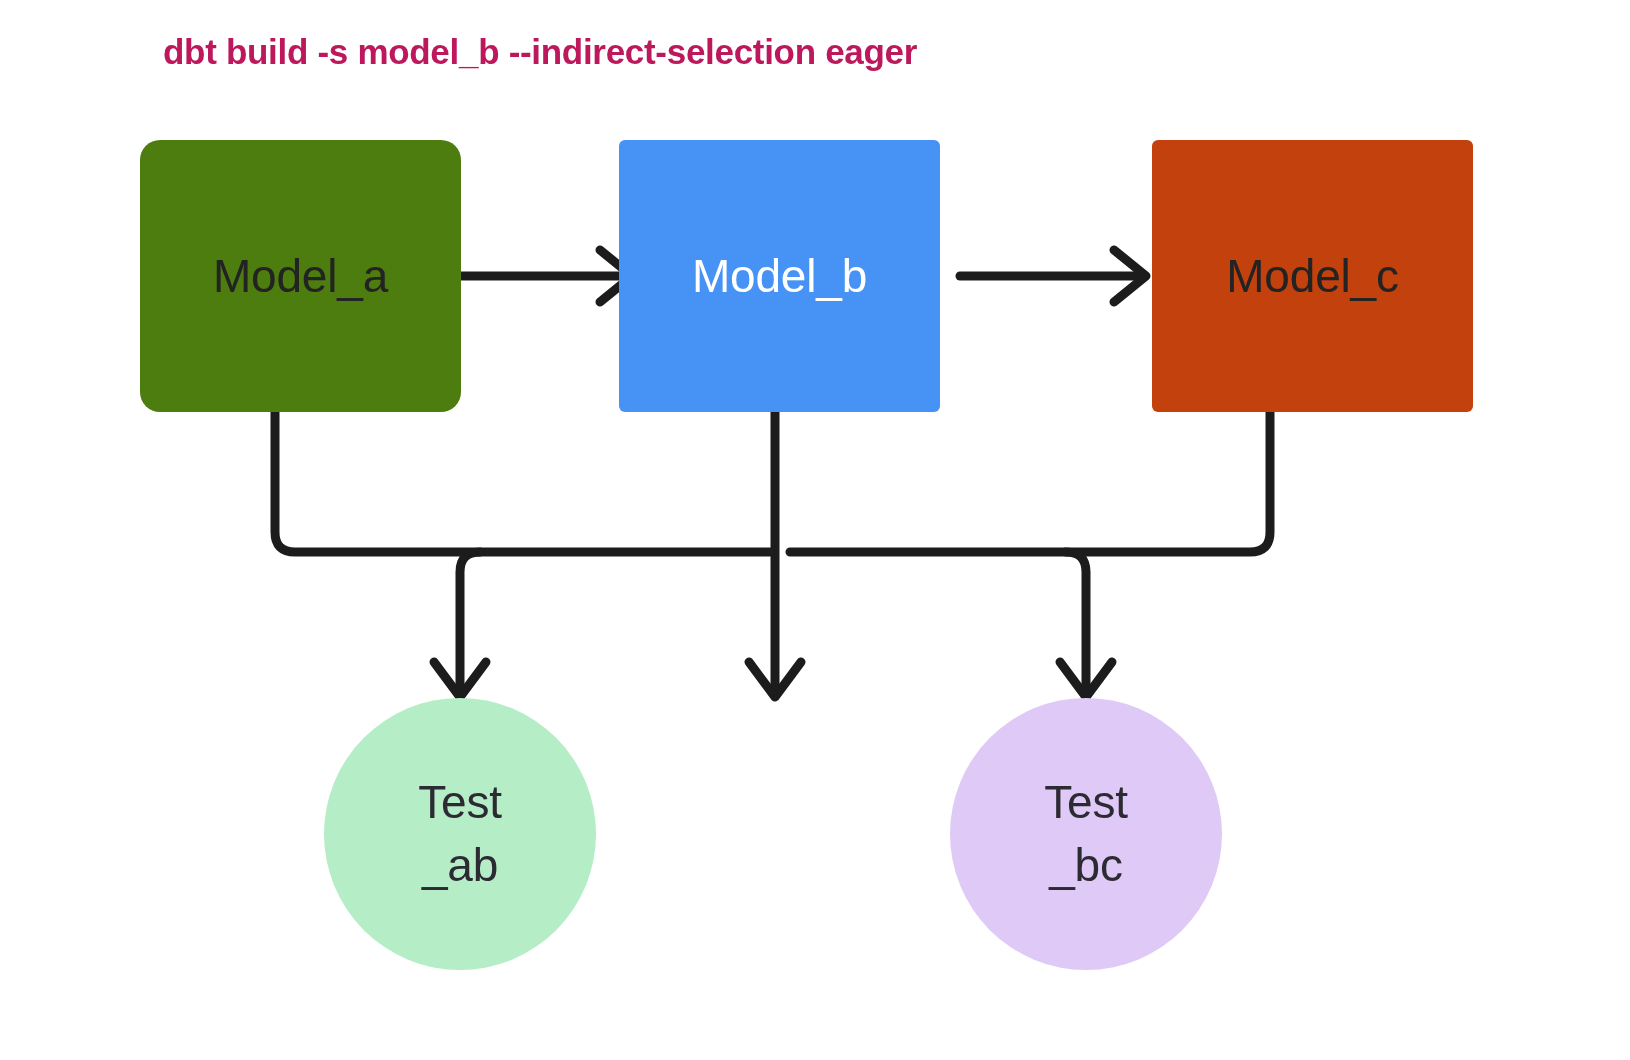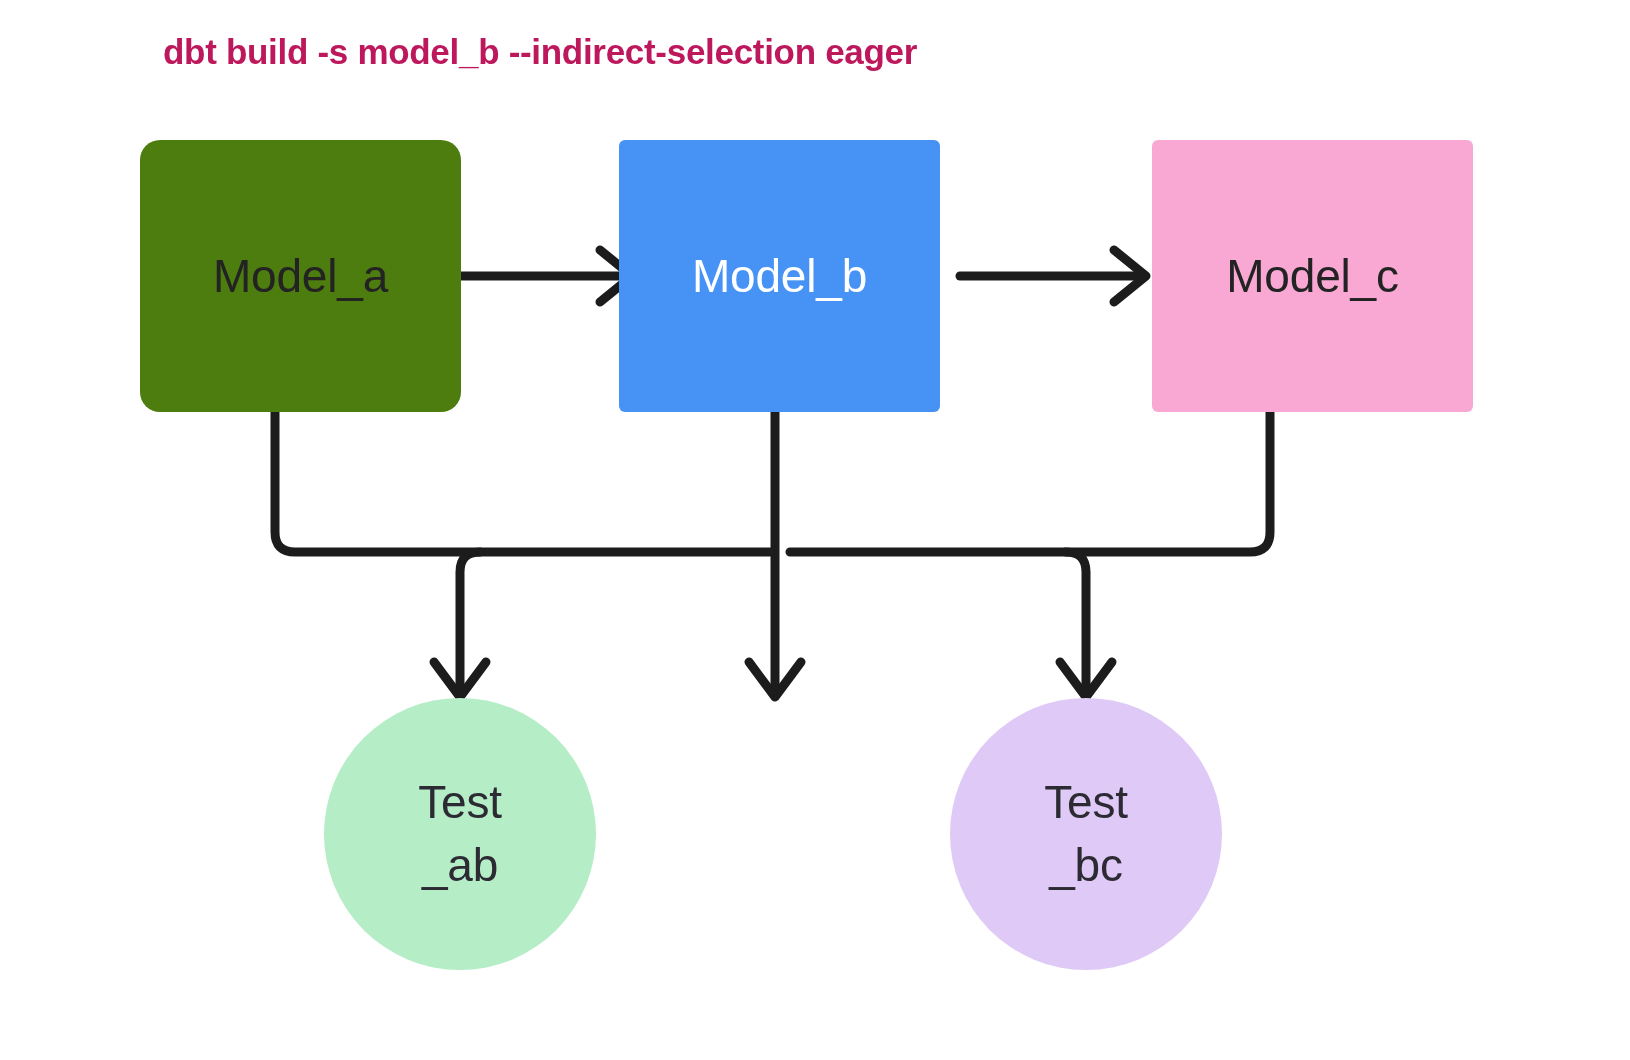--- a/index.html
+++ b/index.html
@@ -44,21 +44,21 @@
   }
   .model-label {
     font-size: 46px;
     font-weight: 400;
     letter-spacing: -0.2px;
     line-height: 1;
   }
 
   #model-a { left: 140px;  top: 140px; background: #4d7c0f; border-radius: 20px; }
   #model-b { left: 610px;  top: 140px; background: #4693f5; margin-left: 9px; }
-  #model-c { left: 1152px; top: 140px; background: #f9a8d4; }
+  #model-c { left: 1152px; top: 140px; background: #c2410c; }
 
   #model-a .model-label { color: #232323; }
   #model-b .model-label { color: #ffffff; }
   #model-c .model-label { color: #232323; }
 
   
   .test-circle {
     position: absolute;
     width: 272px;
     height: 272px;

